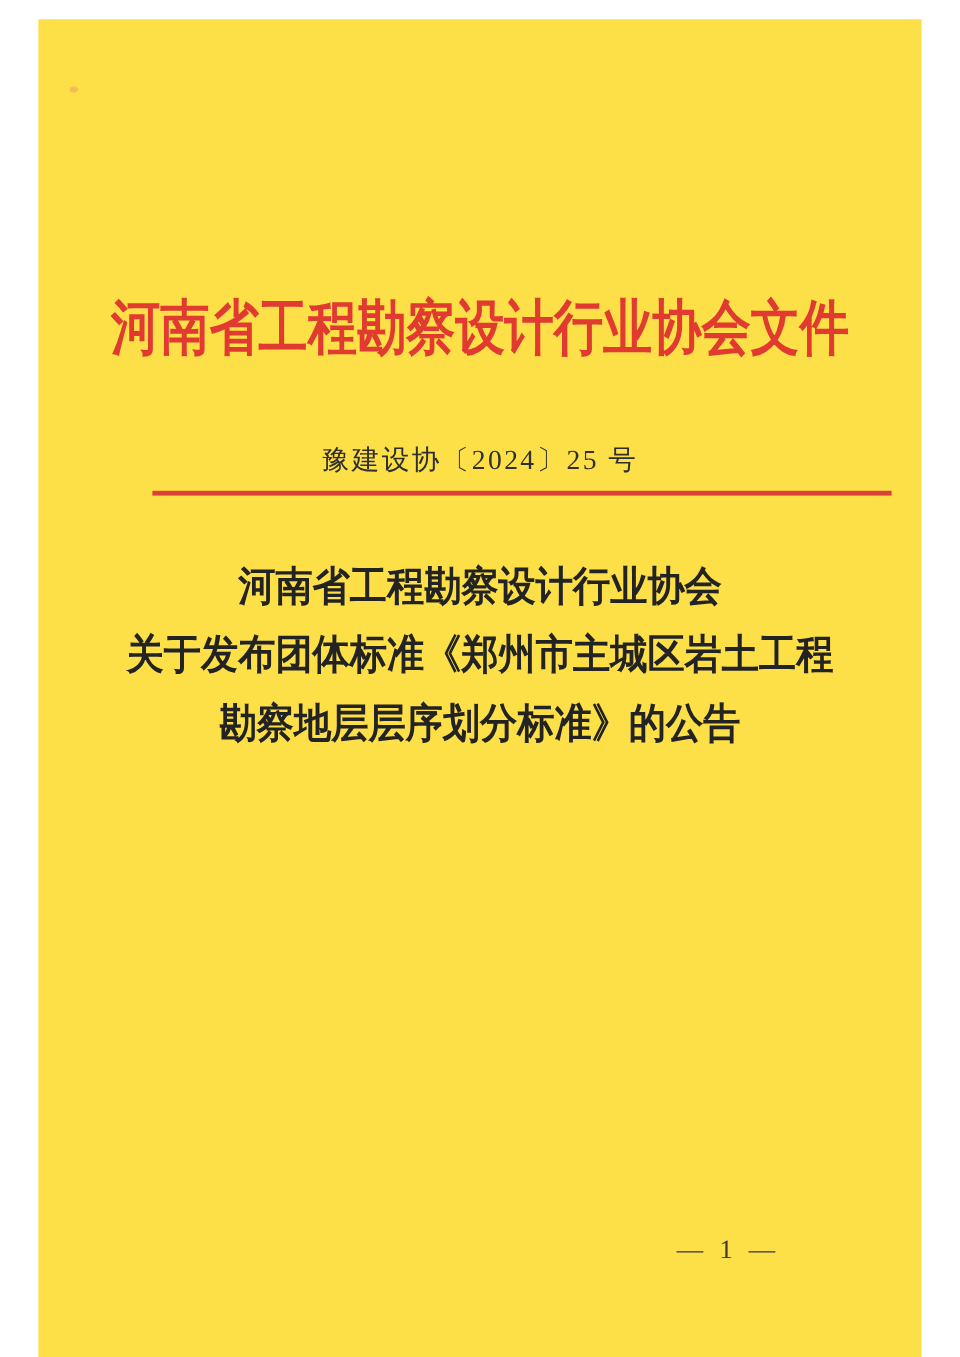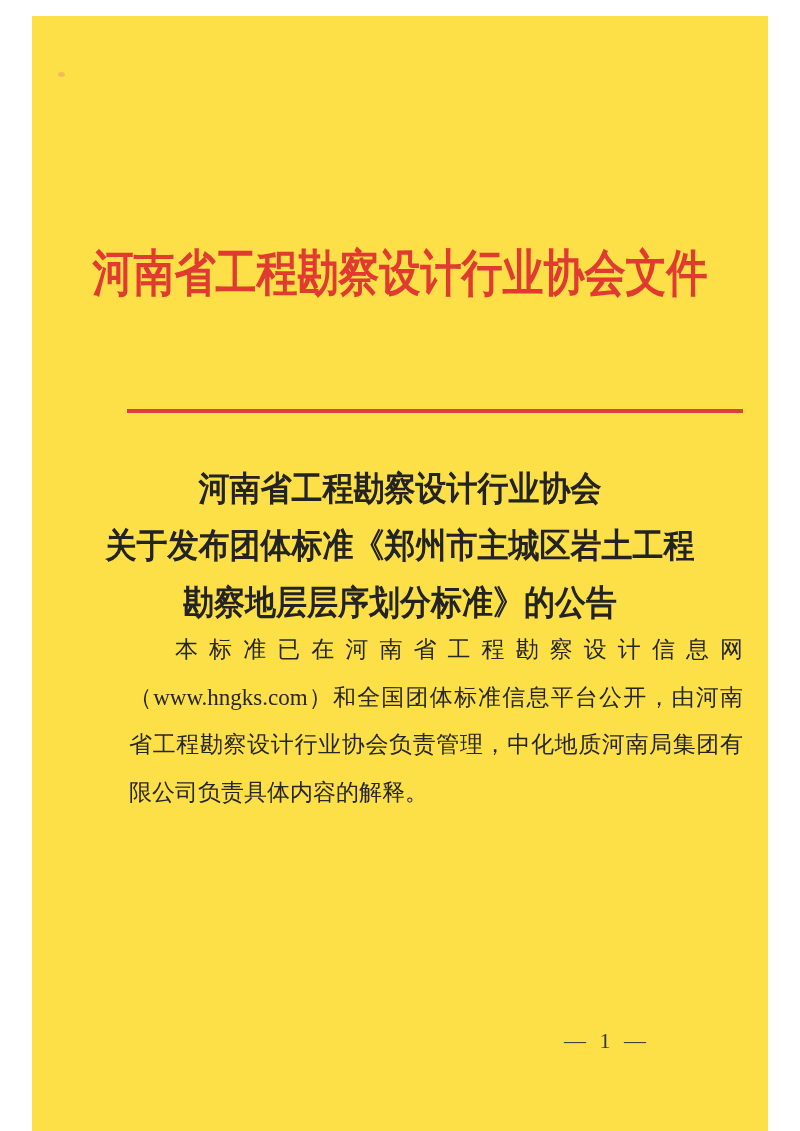--- a/index.html
+++ b/index.html
@@ -97,28 +97,28 @@
 </style>
 </head>
 <body>
 
 <div class="page">
 
   <div class="speck"></div>
 
   <div class="banner">河南省工程勘察设计行业协会文件</div>
 
+  <div class="doc-number">豫建设协〔2024〕25 号</div>
 
   <div class="red-line"></div>
 
   <div class="notice-title">
     <div>河南省工程勘察设计行业协会</div>
     <div>关于发布团体标准《郑州市主城区岩土工程</div>
     <div>勘察地层层序划分标准》的公告</div>
   </div>
 
   <div class="body-block">
-    <p>本标准已在河南省工程勘察设计信息网（www.hngks.com）和全国团体标准信息平台公开，由河南省工程勘察设计行业协会负责管理，中化地质河南局集团有限公司负责具体内容的解释。</p>
   </div>
 
   <div class="page-number">— 1 —</div>
 
 </div>
 
 </body></html>

